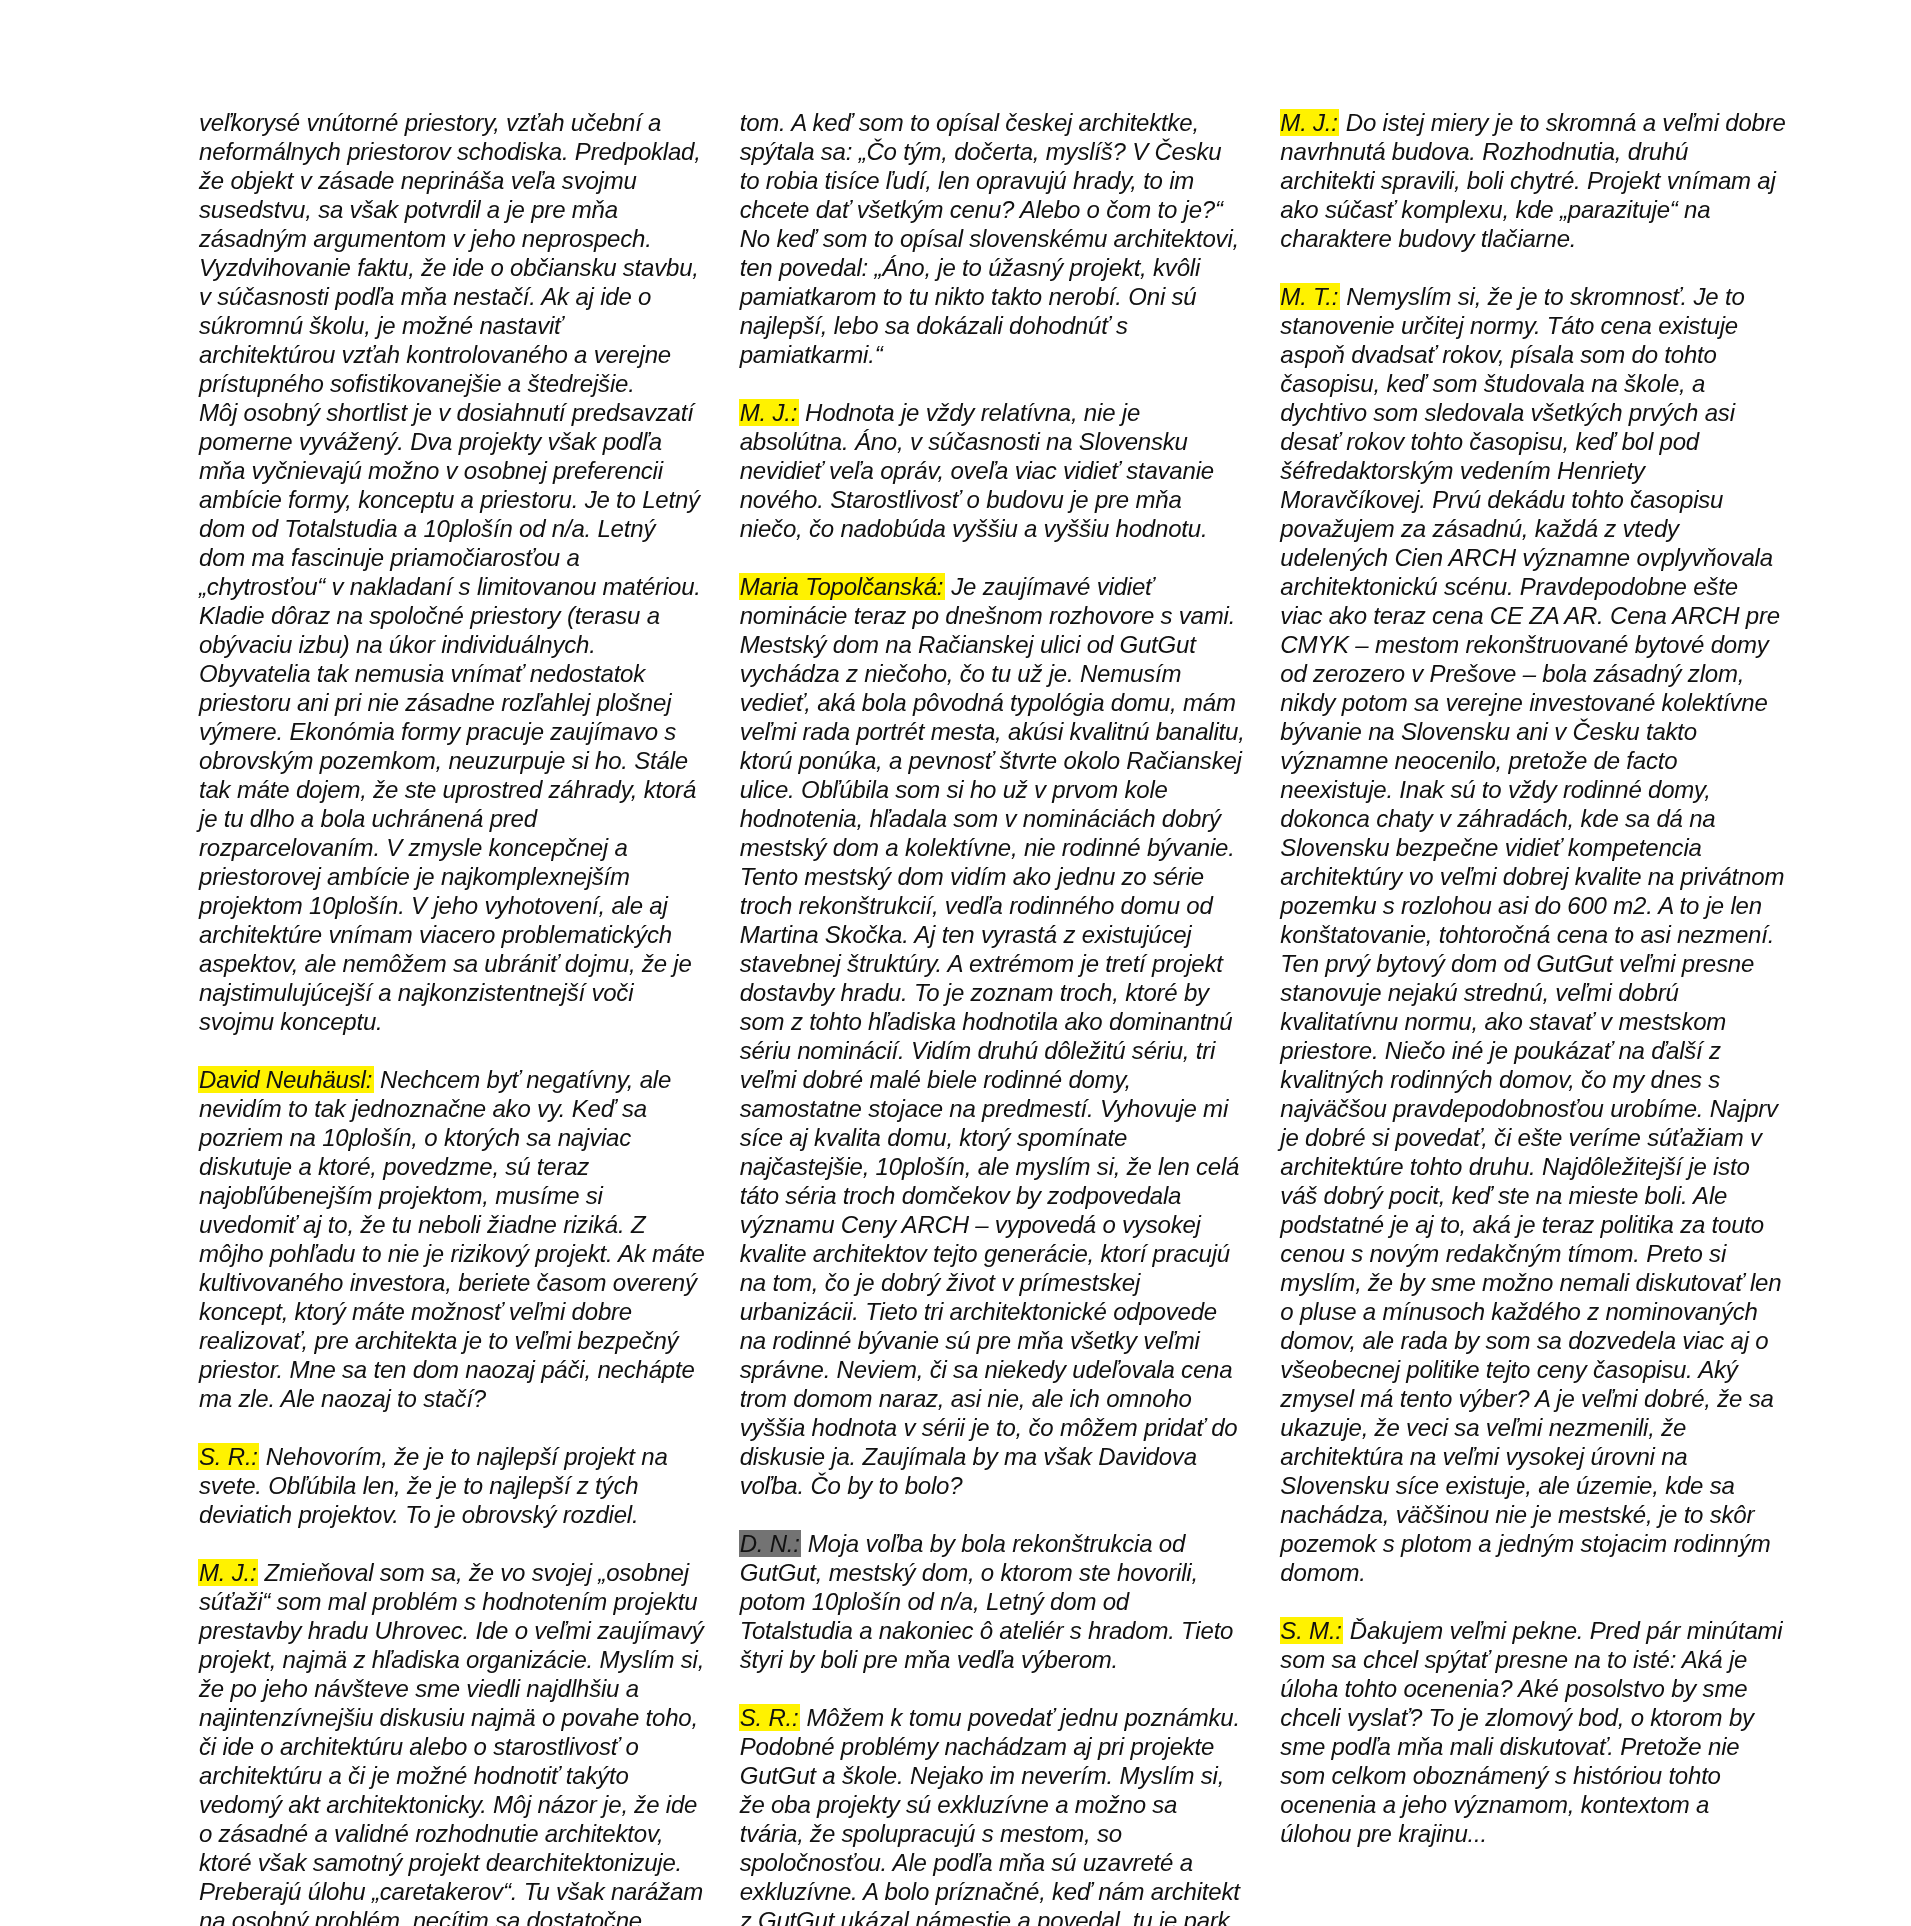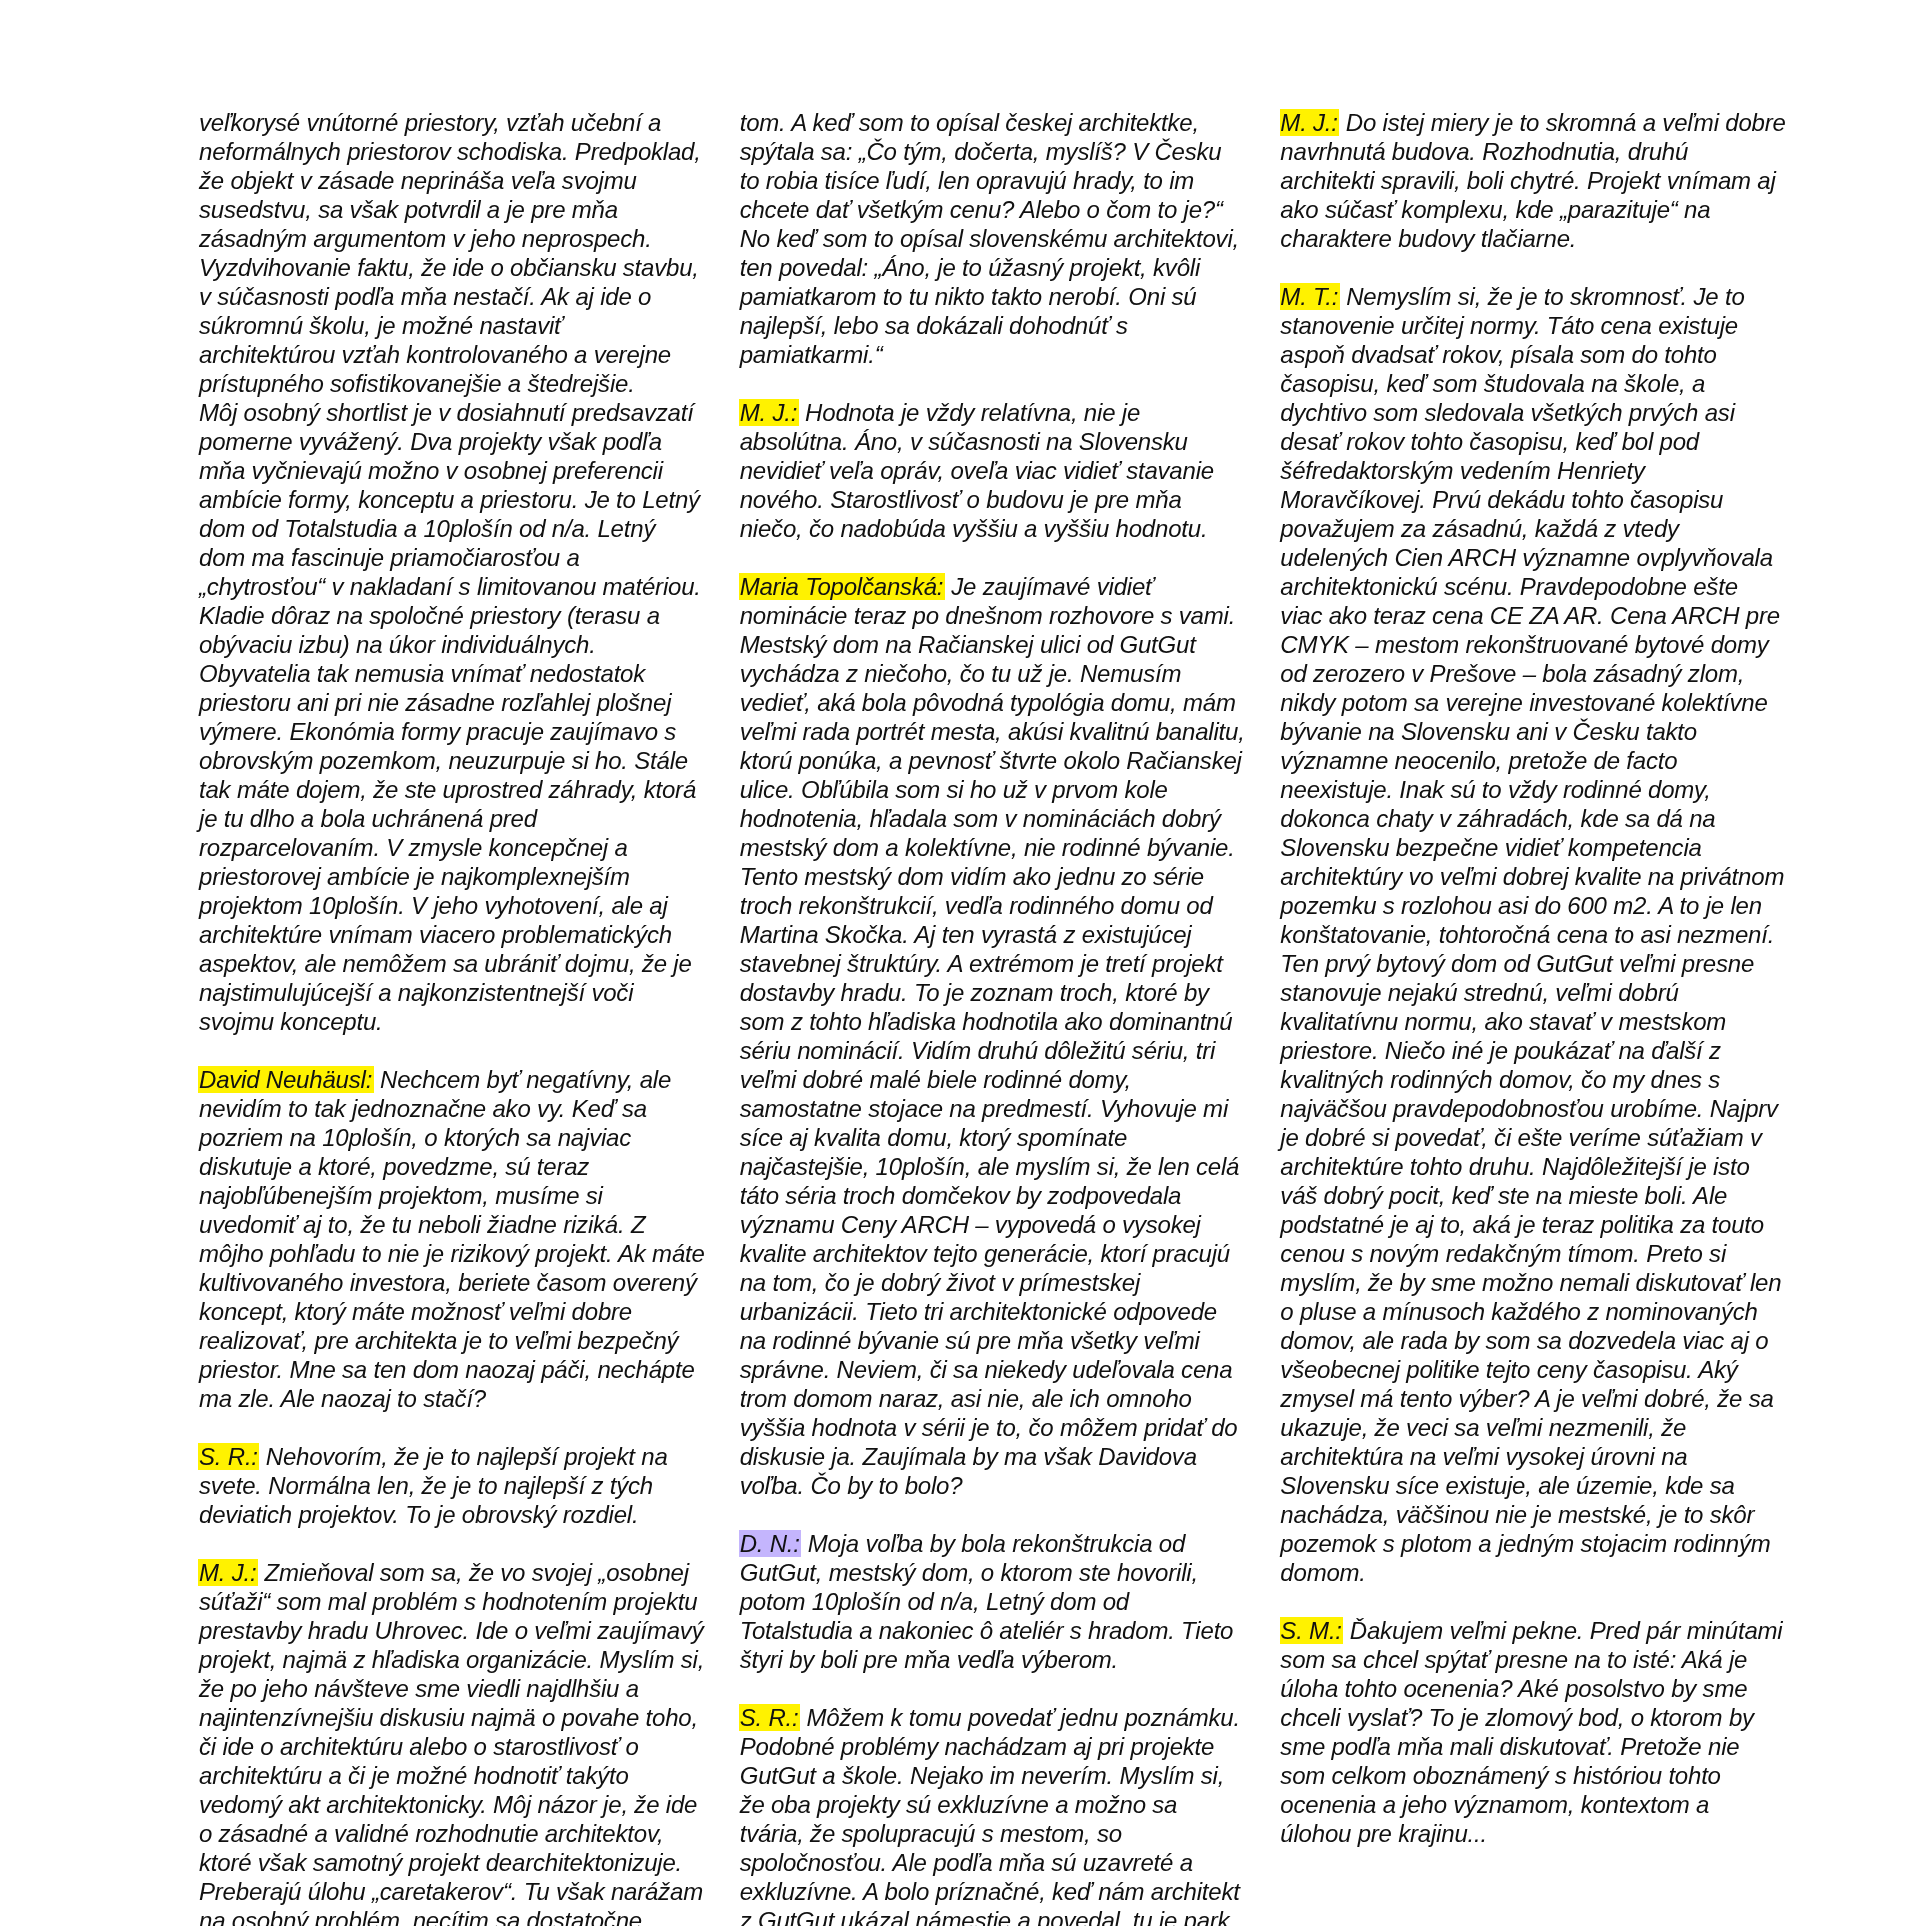--- a/index.html
+++ b/index.html
@@ -16,30 +16,30 @@
 </head>
 <body>
 
 <div class="page">
   <div class="columns">
 
     <div class="col">
       <p class="para cont"><span class="text">veľkorysé vnútorné priestory, vzťah učební a neformálnych priestorov schodiska. Predpoklad, že objekt v zásade neprináša veľa svojmu susedstvu, sa však potvrdil a je pre mňa zásadným argumentom v jeho neprospech. Vyzdvihovanie faktu, že ide o občiansku stavbu, v súčasnosti podľa mňa nestačí. Ak aj ide o súkromnú školu, je možné nastaviť architektúrou vzťah kontrolovaného a verejne prístupného sofistikovanejšie a štedrejšie.</span></p>
       <p class="para"><span class="text">Môj osobný shortlist je v dosiahnutí predsavzatí pomerne vyvážený. Dva projekty však podľa mňa vyčnievajú možno v osobnej preferencii ambície formy, konceptu a priestoru. Je to Letný dom od Totalstudia a 10plošín od n/a. Letný dom ma fascinuje priamočiarosťou a „chytrosťou“ v nakladaní s limitovanou matériou. Kladie dôraz na spoločné priestory (terasu a obývaciu izbu) na úkor individuálnych. Obyvatelia tak nemusia vnímať nedostatok priestoru ani pri nie zásadne rozľahlej plošnej výmere. Ekonómia formy pracuje zaujímavo s obrovským pozemkom, neuzurpuje si ho. Stále tak máte dojem, že ste uprostred záhrady, ktorá je tu dlho a bola uchránená pred rozparcelovaním. V zmysle koncepčnej a priestorovej ambície je najkomplexnejším projektom 10plošín. V jeho vyhotovení, ale aj architektúre vnímam viacero problematických aspektov, ale nemôžem sa ubrániť dojmu, že je najstimulujúcejší a najkonzistentnejší voči svojmu konceptu.</span></p>
       <p class="para"><span class="speaker" style="background: rgb(255, 242, 0);">David Neuhäusl:</span> <span class="text">Nechcem byť negatívny, ale nevidím to tak jednoznačne ako vy. Keď sa pozriem na 10plošín, o ktorých sa najviac diskutuje a ktoré, povedzme, sú teraz najobľúbenejším projektom, musíme si uvedomiť aj to, že tu neboli žiadne riziká. Z môjho pohľadu to nie je rizikový projekt. Ak máte kultivovaného investora, beriete časom overený koncept, ktorý máte možnosť veľmi dobre realizovať, pre architekta je to veľmi bezpečný priestor. Mne sa ten dom naozaj páči, nechápte ma zle. Ale naozaj to stačí?</span></p>
-      <p class="para"><span class="speaker" style="background: rgb(255, 242, 0);">S. R.:</span> <span class="text">Nehovorím, že je to najlepší projekt na svete. Normálna len, že je to najlepší z tých deviatich projektov. To je obrovský rozdiel.</span></p>
+      <p class="para"><span class="speaker" style="background: rgb(255, 242, 0);">S. R.:</span> <span class="text">Nehovorím, že je to najlepší projekt na svete. Obľúbila len, že je to najlepší z tých deviatich projektov. To je obrovský rozdiel.</span></p>
       <p class="para"><span class="speaker" style="background: rgb(255, 242, 0);">M. J.:</span> <span class="text">Zmieňoval som sa, že vo svojej „osobnej súťaži“ som mal problém s hodnotením projektu prestavby hradu Uhrovec. Ide o veľmi zaujímavý projekt, najmä z hľadiska organizácie. Myslím si, že po jeho návšteve sme viedli najdlhšiu a najintenzívnejšiu diskusiu najmä o povahe toho, či ide o architektúru alebo o starostlivosť o architektúru a či je možné hodnotiť takýto vedomý akt architektonicky. Môj názor je, že ide o zásadné a validné rozhodnutie architektov, ktoré však samotný projekt dearchitektonizuje. Preberajú úlohu „caretakerov“. Tu však narážam na osobný problém, necítim sa dostatočne vzdelaný v oblasti obnovy pamiatok. Starostlivosť o budovy, o architektúru je nesmierne zložitá téma a v zásade, ako som spomínal, aj „údržba“ či rekonštrukcia bez viditeľného autorského vkladu sú relevantné ambície. Ťažko ju však dávať do komparatívnej súvislosti s ostatnými projektmi. Retrospektívne tak šlo o intelektuálne podnetnejšiu stavbu, ale úprimne, vnútorne cítim väčšiu istotu pri voľbe domu 10plošín, pri ktorom si viem výber obhájiť.</span></p>
 
     </div>
 
     <div class="col">
       <p class="para"><span class="text">tom. A keď som to opísal českej architektke, spýtala sa: „Čo tým, dočerta, myslíš? V Česku to robia tisíce ľudí, len opravujú hrady, to im chcete dať všetkým cenu? Alebo o čom to je?“ No keď som to opísal slovenskému architektovi, ten povedal: „Áno, je to úžasný projekt, kvôli pamiatkarom to tu nikto takto nerobí. Oni sú najlepší, lebo sa dokázali dohodnúť s pamiatkarmi.“</span></p>
       <p class="para"><span class="speaker" style="background: rgb(255, 242, 0);">M. J.:</span> <span class="text">Hodnota je vždy relatívna, nie je absolútna. Áno, v súčasnosti na Slovensku nevidieť veľa opráv, oveľa viac vidieť stavanie nového. Starostlivosť o budovu je pre mňa niečo, čo nadobúda vyššiu a vyššiu hodnotu.</span></p>
       <p class="para"><span class="speaker" style="background: rgb(255, 242, 0);">Maria Topolčanská:</span> <span class="text">Je zaujímavé vidieť nominácie teraz po dnešnom rozhovore s vami. Mestský dom na Račianskej ulici od GutGut vychádza z niečoho, čo tu už je. Nemusím vedieť, aká bola pôvodná typológia domu, mám veľmi rada portrét mesta, akúsi kvalitnú banalitu, ktorú ponúka, a pevnosť štvrte okolo Račianskej ulice. Obľúbila som si ho už v prvom kole hodnotenia, hľadala som v nomináciách dobrý mestský dom a kolektívne, nie rodinné bývanie. Tento mestský dom vidím ako jednu zo série troch rekonštrukcií, vedľa rodinného domu od Martina Skočka. Aj ten vyrastá z existujúcej stavebnej štruktúry. A extrémom je tretí projekt dostavby hradu. To je zoznam troch, ktoré by som z tohto hľadiska hodnotila ako dominantnú sériu nominácií. Vidím druhú dôležitú sériu, tri veľmi dobré malé biele rodinné domy, samostatne stojace na predmestí. Vyhovuje mi síce aj kvalita domu, ktorý spomínate najčastejšie, 10plošín, ale myslím si, že len celá táto séria troch domčekov by zodpovedala významu Ceny ARCH – vypovedá o vysokej kvalite architektov tejto generácie, ktorí pracujú na tom, čo je dobrý život v prímestskej urbanizácii. Tieto tri architektonické odpovede na rodinné bývanie sú pre mňa všetky veľmi správne. Neviem, či sa niekedy udeľovala cena trom domom naraz, asi nie, ale ich omnoho vyššia hodnota v sérii je to, čo môžem pridať do diskusie ja. Zaujímala by ma však Davidova voľba. Čo by to bolo?</span></p>
-      <p class="para"><span class="speaker" style="background: #c4b5fd;">D. N.:</span> <span class="text">Moja voľba by bola rekonštrukcia od GutGut, mestský dom, o ktorom ste hovorili, potom 10plošín od n/a, Letný dom od Totalstudia a nakoniec ô ateliér s hradom. Tieto štyri by boli pre mňa vedľa výberom.</span></p>
+      <p class="para"><span class="speaker" style="background: #737373;">D. N.:</span> <span class="text">Moja voľba by bola rekonštrukcia od GutGut, mestský dom, o ktorom ste hovorili, potom 10plošín od n/a, Letný dom od Totalstudia a nakoniec ô ateliér s hradom. Tieto štyri by boli pre mňa vedľa výberom.</span></p>
       <p class="para"><span class="speaker" style="background: rgb(255, 242, 0);">S. R.:</span> <span class="text">Môžem k tomu povedať jednu poznámku. Podobné problémy nachádzam aj pri projekte GutGut a škole. Nejako im neverím. Myslím si, že oba projekty sú exkluzívne a možno sa tvária, že spolupracujú s mestom, so spoločnosťou. Ale podľa mňa sú uzavreté a exkluzívne. A bolo príznačné, keď nám architekt z GutGut ukázal námestie a povedal, tu je park, ale nebudeme ho s nimi spájať. Budeme mať bránu, ale môžeme ju zavrieť. Je to spoločný park na parcele v susedstve a oni sa rozhodli, že ho neprepoja. Zdá sa mi to podobné ako pri ceste, ktorá sa dostane z ulice ku škole v Banskej Štiavnici a potom nasleduje ďalšia ulica, ale brány sa zatvoria. Predstiera sa verejný priestor.</span></p>
 
     </div>
 
     <div class="col">
       <p class="para"><span class="speaker" style="background: rgb(255, 242, 0);">M. J.:</span> <span class="text">Do istej miery je to skromná a veľmi dobre navrhnutá budova. Rozhodnutia, druhú architekti spravili, boli chytré. Projekt vnímam aj ako súčasť komplexu, kde „parazituje“ na charaktere budovy tlačiarne.</span></p>
       <p class="para"><span class="speaker" style="background: rgb(255, 242, 0);">M. T.:</span> <span class="text">Nemyslím si, že je to skromnosť. Je to stanovenie určitej normy. Táto cena existuje aspoň dvadsať rokov, písala som do tohto časopisu, keď som študovala na škole, a dychtivo som sledovala všetkých prvých asi desať rokov tohto časopisu, keď bol pod šéfredaktorským vedením Henriety Moravčíkovej. Prvú dekádu tohto časopisu považujem za zásadnú, každá z vtedy udelených Cien ARCH významne ovplyvňovala architektonickú scénu. Pravdepodobne ešte viac ako teraz cena CE ZA AR. Cena ARCH pre CMYK – mestom rekonštruované bytové domy od zerozero v Prešove – bola zásadný zlom, nikdy potom sa verejne investované kolektívne bývanie na Slovensku ani v Česku takto významne neocenilo, pretože de facto neexistuje. Inak sú to vždy rodinné domy, dokonca chaty v záhradách, kde sa dá na Slovensku bezpečne vidieť kompetencia architektúry vo veľmi dobrej kvalite na privátnom pozemku s rozlohou asi do 600 m2. A to je len konštatovanie, tohtoročná cena to asi nezmení. Ten prvý bytový dom od GutGut veľmi presne stanovuje nejakú strednú, veľmi dobrú kvalitatívnu normu, ako stavať v mestskom priestore. Niečo iné je poukázať na ďalší z kvalitných rodinných domov, čo my dnes s najväčšou pravdepodobnosťou urobíme. Najprv je dobré si povedať, či ešte veríme súťažiam v architektúre tohto druhu. Najdôležitejší je isto váš dobrý pocit, keď ste na mieste boli. Ale podstatné je aj to, aká je teraz politika za touto cenou s novým redakčným tímom. Preto si myslím, že by sme možno nemali diskutovať len o pluse a mínusoch každého z nominovaných domov, ale rada by som sa dozvedela viac aj o všeobecnej politike tejto ceny časopisu. Aký zmysel má tento výber? A je veľmi dobré, že sa ukazuje, že veci sa veľmi nezmenili, že architektúra na veľmi vysokej úrovni na Slovensku síce existuje, ale územie, kde sa nachádza, väčšinou nie je mestské, je to skôr pozemok s plotom a jedným stojacim rodinným domom.</span></p>
       <p class="para"><span class="speaker" style="background: rgb(255, 242, 0);">S. M.:</span> <span class="text">Ďakujem veľmi pekne. Pred pár minútami som sa chcel spýtať presne na to isté: Aká je úloha tohto ocenenia? Aké posolstvo by sme chceli vyslať? To je zlomový bod, o ktorom by sme podľa mňa mali diskutovať. Pretože nie som celkom oboznámený s históriou tohto ocenenia a jeho významom, kontextom a úlohou pre krajinu...</span></p>
 
     </div>

